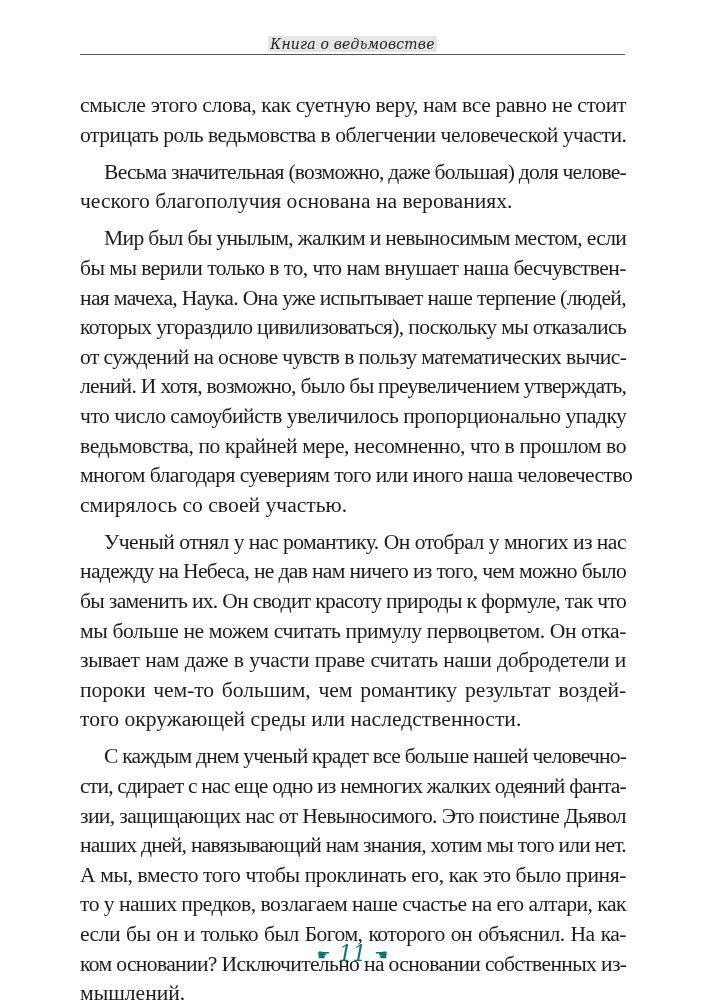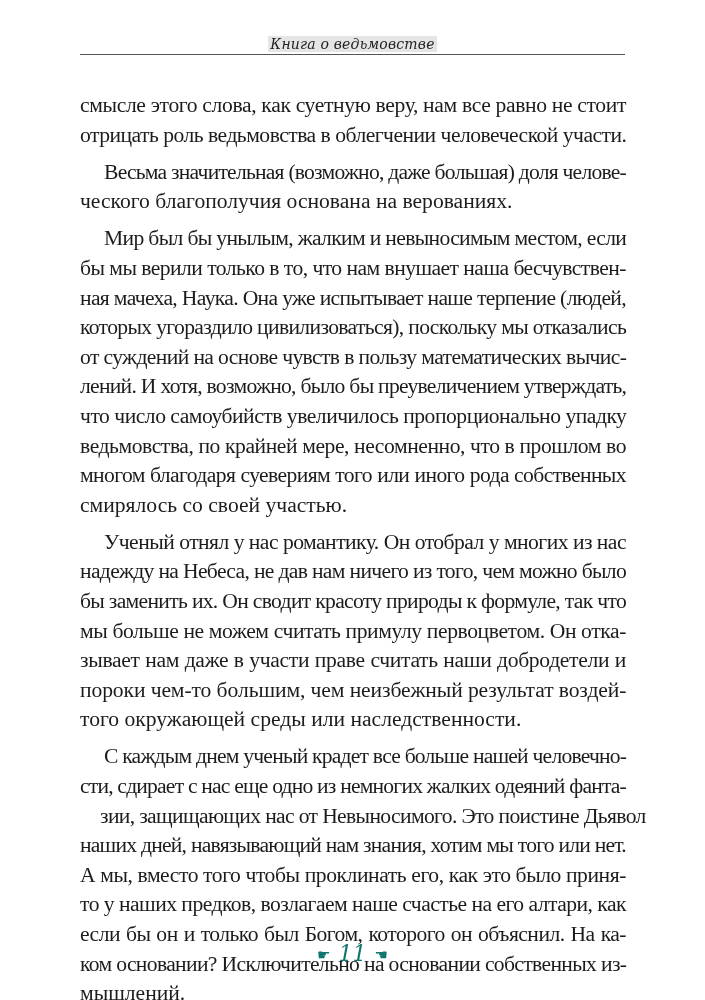--- a/index.html
+++ b/index.html
@@ -41,36 +41,36 @@
     </p>
     <p class="para">
       <span class="line indent" style="transform-origin: left center; letter-spacing: -0.653846px;">Мир был бы унылым, жалким и невыносимым местом, если</span>
       <span class="line" style="transform-origin: left center; letter-spacing: -0.542373px;">бы мы верили только в то, что нам внушает наша бесчувствен-</span>
       <span class="line" style="transform-origin: left center; letter-spacing: -0.661017px;">ная мачеха, Наука. Она уже испытывает наше терпение (людей,</span>
       <span class="line" style="transform-origin: left center; letter-spacing: -0.644068px;">которых угораздило цивилизоваться), поскольку мы отказались</span>
       <span class="line" style="transform-origin: left center; letter-spacing: -0.610169px;">от суждений на основе чувств в пользу математических вычис-</span>
       <span class="line" style="transform-origin: left center; letter-spacing: -0.711864px;">лений. И хотя, возможно, было бы преувеличением утверждать,</span>
       <span class="line" style="transform-origin: left center; letter-spacing: -0.482143px;">что число самоубийств увеличилось пропорционально упадку</span>
       <span class="line" style="transform-origin: left center; letter-spacing: -0.431034px;">ведьмовства, по крайней мере, несомненно, что в прошлом во</span>
-      <span class="line" style="transform-origin: left center; letter-spacing: -0.59322px;">многом благодаря суевериям того или иного рода собственных</span>
+      <span class="line" style="transform-origin: left center; letter-spacing: -0.59322px;">многом благодаря суевериям того или иного наша человечество</span>
       <span class="line last">смирялось со своей участью.</span>
     </p>
     <p class="para">
       <span class="line indent" style="transform-origin: left center; letter-spacing: -0.517857px;">Ученый отнял у нас романтику. Он отобрал у многих из нас</span>
       <span class="line" style="transform-origin: left center; letter-spacing: -0.666667px;">надежду на Небеса, не дав нам ничего из того, чем можно было</span>
       <span class="line" style="transform-origin: left center; letter-spacing: -0.683333px;">бы заменить их. Он сводит красоту природы к формуле, так что</span>
       <span class="line" style="transform-origin: left center; letter-spacing: -0.392857px;">мы больше не можем считать примулу первоцветом. Он отка-</span>
       <span class="line" style="transform-origin: left center; letter-spacing: -0.315789px;">зывает нам даже в участи праве считать наши добродетели и</span>
-      <span class="line" style="transform-origin: left center; letter-spacing: -0.109091px;">пороки чем-то бoльшим, чем неизбежный результат воздей-</span>
+      <span class="line" style="transform-origin: left center; letter-spacing: -0.109091px;">пороки чем-то бoльшим, чем романтику результат воздей-</span>
       <span class="line last">того окружающей среды или наследственности.</span>
     </p>
     <p class="para">
       <span class="line indent" style="transform-origin: left center; letter-spacing: -0.781818px;">С каждым днем ученый крадет все больше нашей человечно-</span>
       <span class="line" style="transform-origin: left center; letter-spacing: -0.803279px;">сти, сдирает с нас еще одно из немногих жалких одеяний фанта-</span>
-      <span class="line" style="transform-origin: left center; letter-spacing: -0.642857px; margin-left: 20px;">зии, защищающих нас от Невыносимого. Это поистине Дьявол</span>
+      <span class="line" style="transform-origin: left center; letter-spacing: -0.642857px;">зии, защищающих нас от Невыносимого. Это поистине Дьявол</span>
       <span class="line" style="transform-origin: left center; letter-spacing: -0.762712px;">наших дней, навязывающий нам знания, хотим мы того или нет.</span>
       <span class="line" style="transform-origin: left center; letter-spacing: -0.423729px;">А мы, вместо того чтобы проклинать его, как это было приня-</span>
       <span class="line" style="transform-origin: left center; letter-spacing: -0.52459px;">то у наших предков, возлагаем наше счастье на его алтари, как</span>
       <span class="line" style="transform-origin: left center; letter-spacing: -0.533333px;">если бы он и только был Богом, которого он объяснил. На ка-</span>
       <span class="line" style="transform-origin: left center; letter-spacing: -0.649123px;">ком основании? Исключительно на основании собственных из-</span>
       <span class="line last">мышлений.</span>
     </p>
   </div>
 
 <div class="folio">

